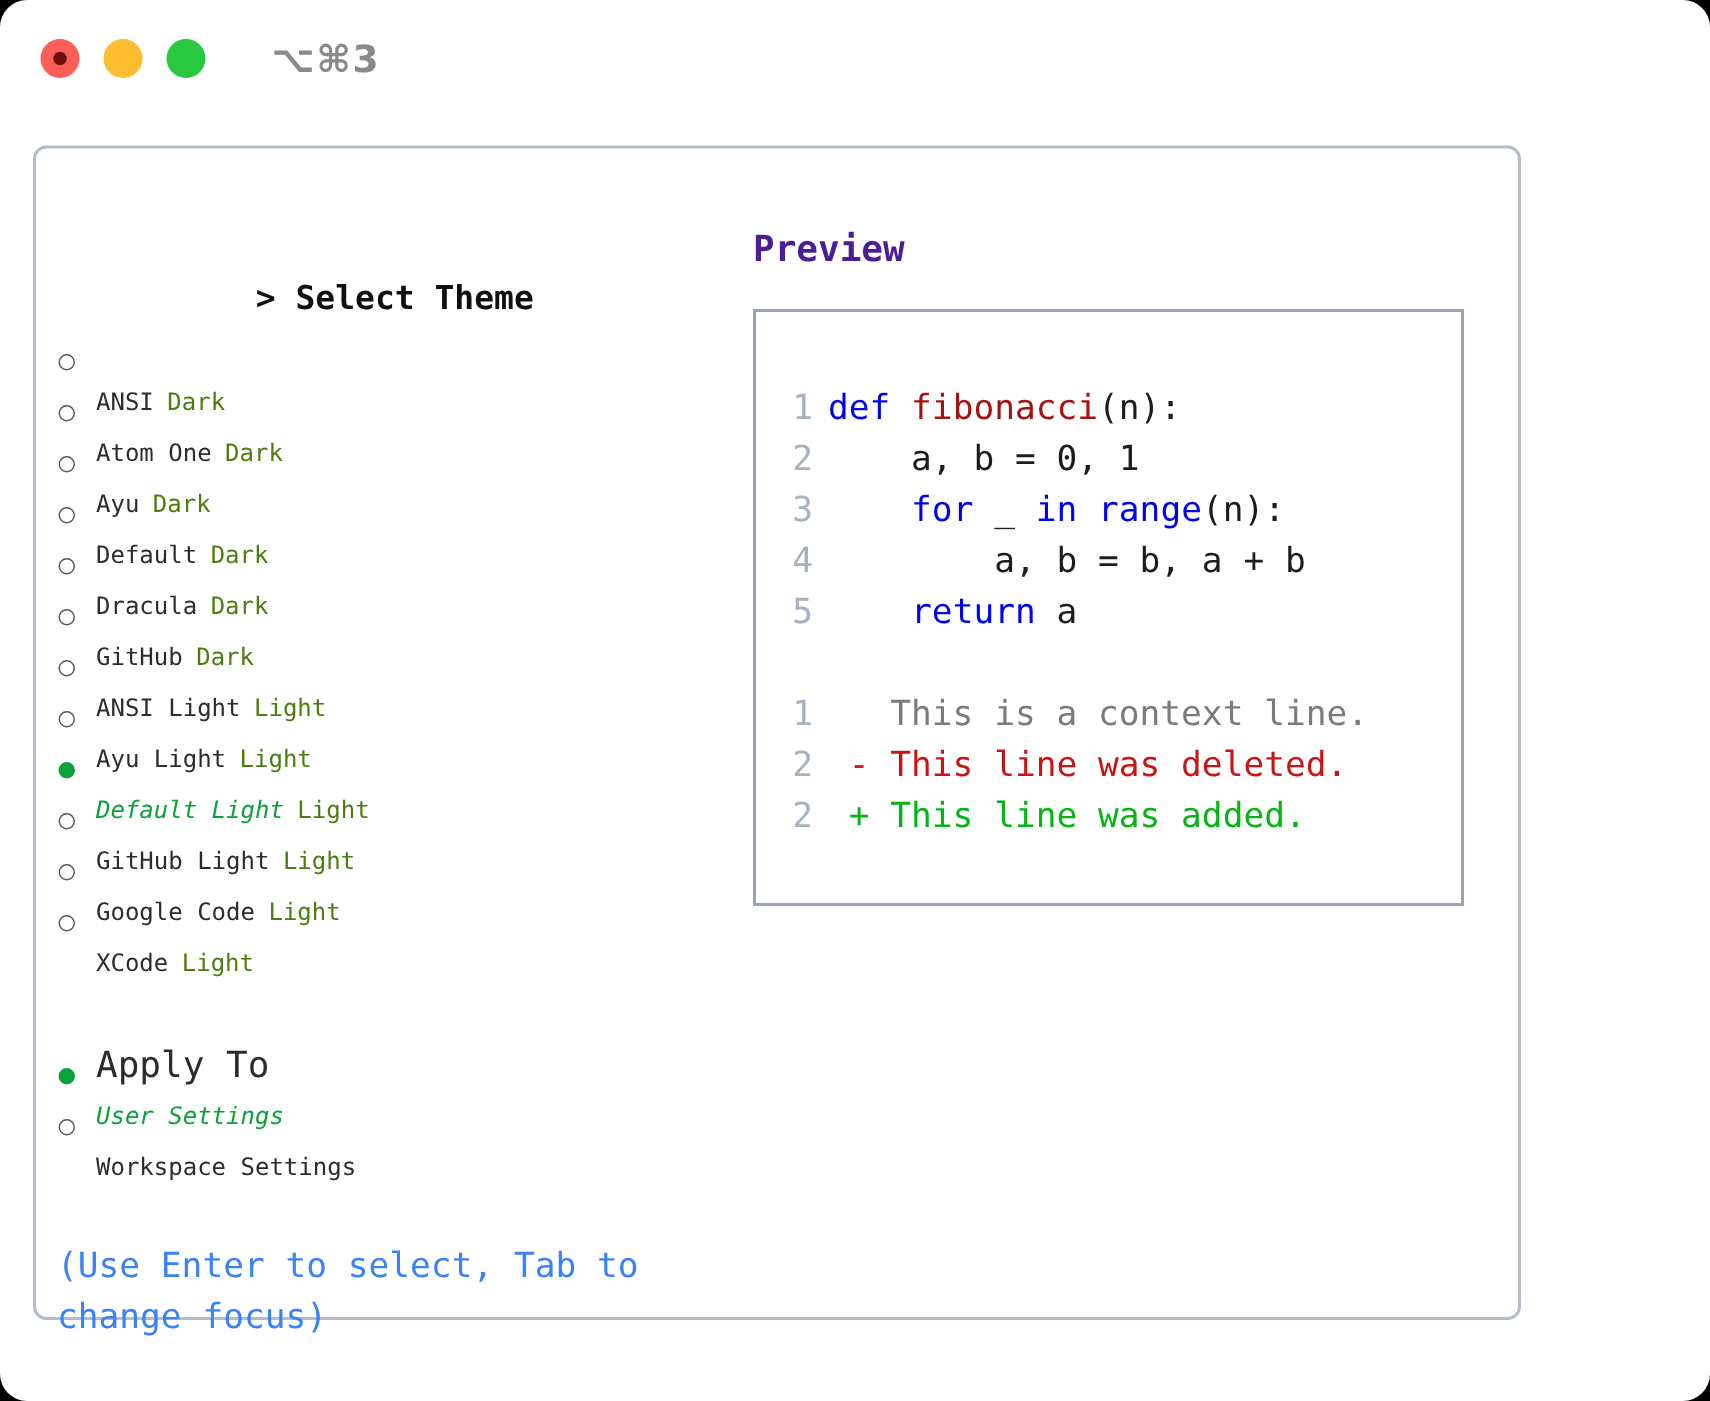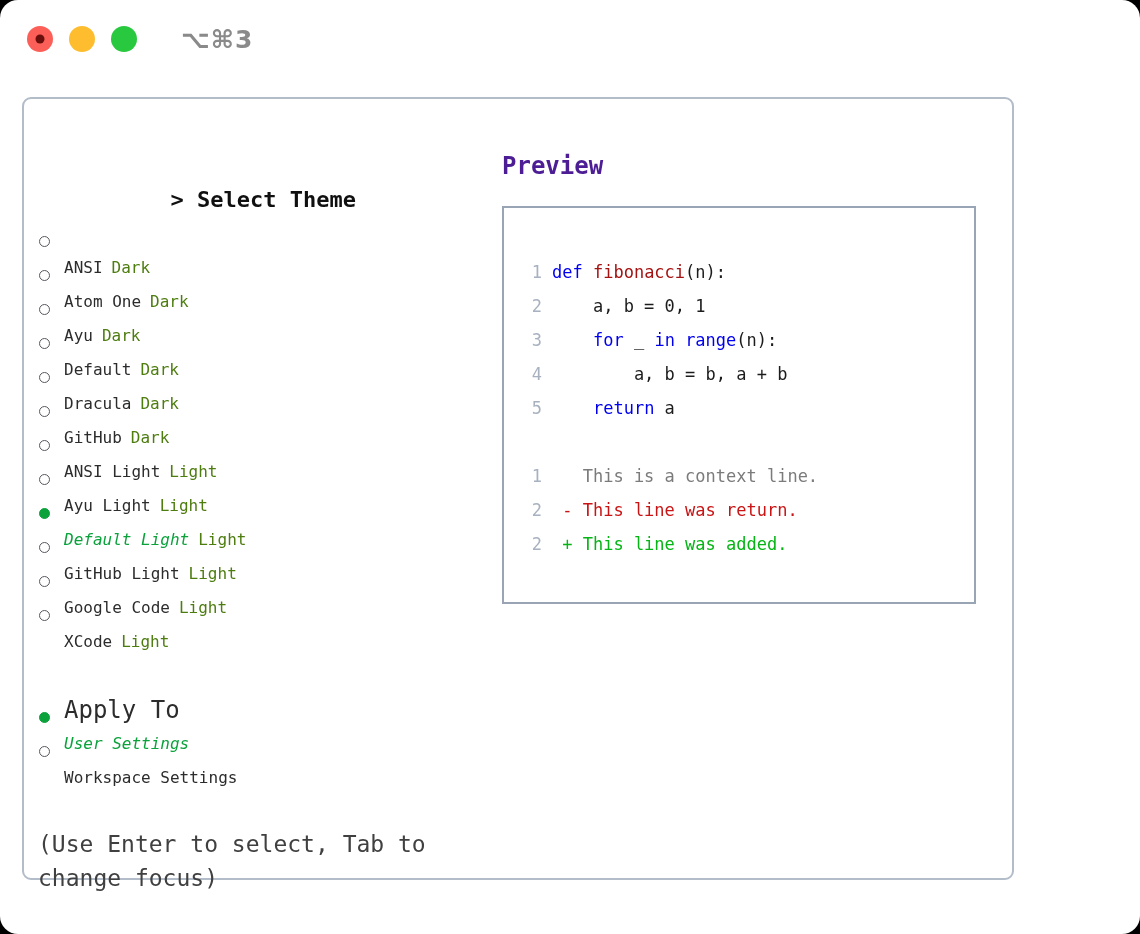--- a/index.html
+++ b/index.html
@@ -147,21 +147,21 @@
     white-space: pre;
     padding-left: 26px;
   }
 
   .spacer-sm { height: 34px; }
 
   .hint {
     margin-top: 32px;
     font-size: 23px;
     line-height: 34px;
-    color: #404040;
+    color: #3b82f6;
     width: 408px;
     white-space: pre-wrap;
   }
 
   
   .preview-title {
     font-size: 24px;
     line-height: 34px;
     font-weight: bold;
     color: #4c1d95;
@@ -170,21 +170,21 @@
   .preview-box {
     margin-top: 23px;
     width: 474px;
     height: 398px;
     border: 2px solid #99a4b4;
     box-sizing: border-box;
     background: #ffffff;
     padding: 47px 0 0 16px;
   }
   .code-line {
-    font-size: 17px;
+    font-size: 23px;
     line-height: 34px;
     white-space: pre;
     color: #1c1c1c;
   }
   .ln {
     display: inline-block;
     width: 22px;
     text-align: right;
     color: #a8b1bf;
     margin-right: 10px;
@@ -254,21 +254,21 @@
           <div id="code-block">
               <div class="code-line"><span class="ln">1</span><span class="kw">def </span><span class="fn">fibonacci</span><span class="pl">(n):</span></div>
               <div class="code-line"><span class="ln">2</span><span class="pl">    a, b = 0, 1</span></div>
               <div class="code-line"><span class="ln">3</span><span class="pl">    </span><span class="kw">for</span><span class="pl"> _ </span><span class="kw">in</span><span class="pl"> </span><span class="kw">range</span><span class="pl">(n):</span></div>
               <div class="code-line"><span class="ln">4</span><span class="pl">        a, b = b, a + b</span></div>
               <div class="code-line"><span class="ln">5</span><span class="pl">    </span><span class="kw">return</span><span class="pl"> a</span></div>
             </div>
           <div class="gap"></div>
           <div id="diff-block">
               <div class="code-line"><span class="ln">1</span><span class="ctx">   This is a context line.</span></div>
-              <div class="code-line"><span class="ln">2</span><span class="del"> - This line was return.</span></div>
+              <div class="code-line"><span class="ln">2</span><span class="del"> - This line was deleted.</span></div>
               <div class="code-line"><span class="ln">2</span><span class="add"> + This line was added.</span></div>
             </div>
         </div>
       </div>
 
     </div>
   </div>
 </div>
 
 </body></html>

